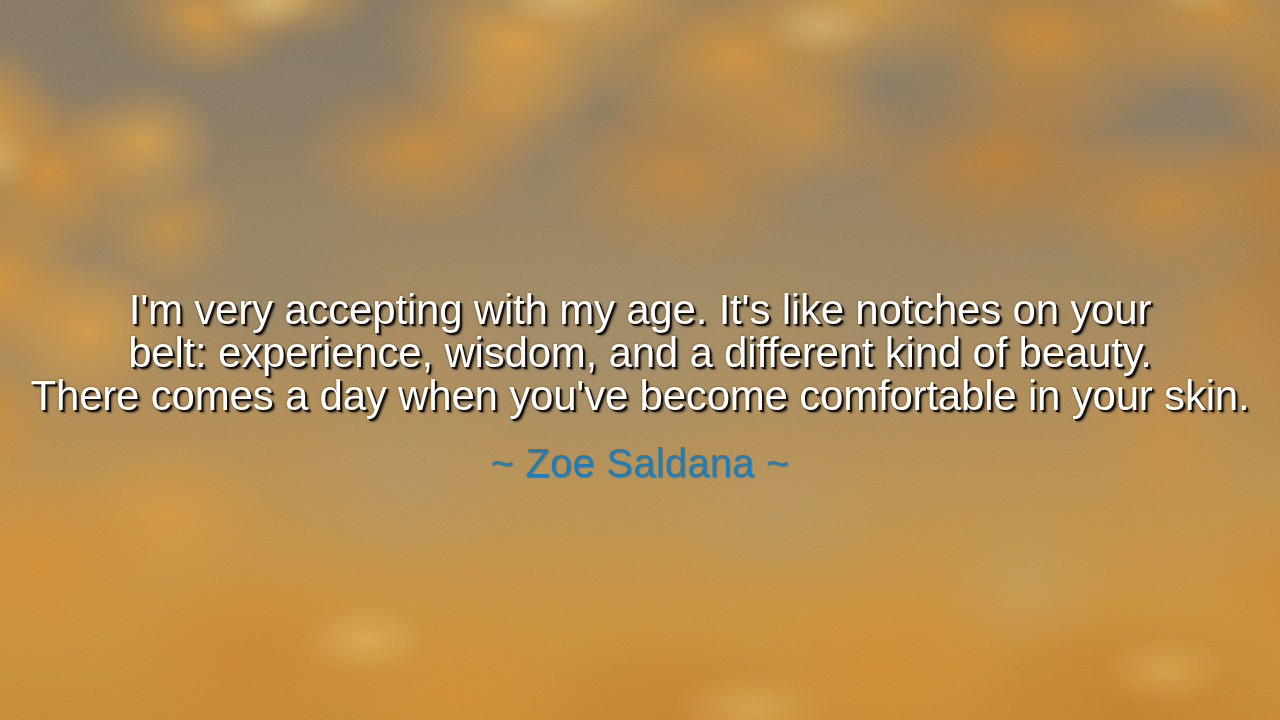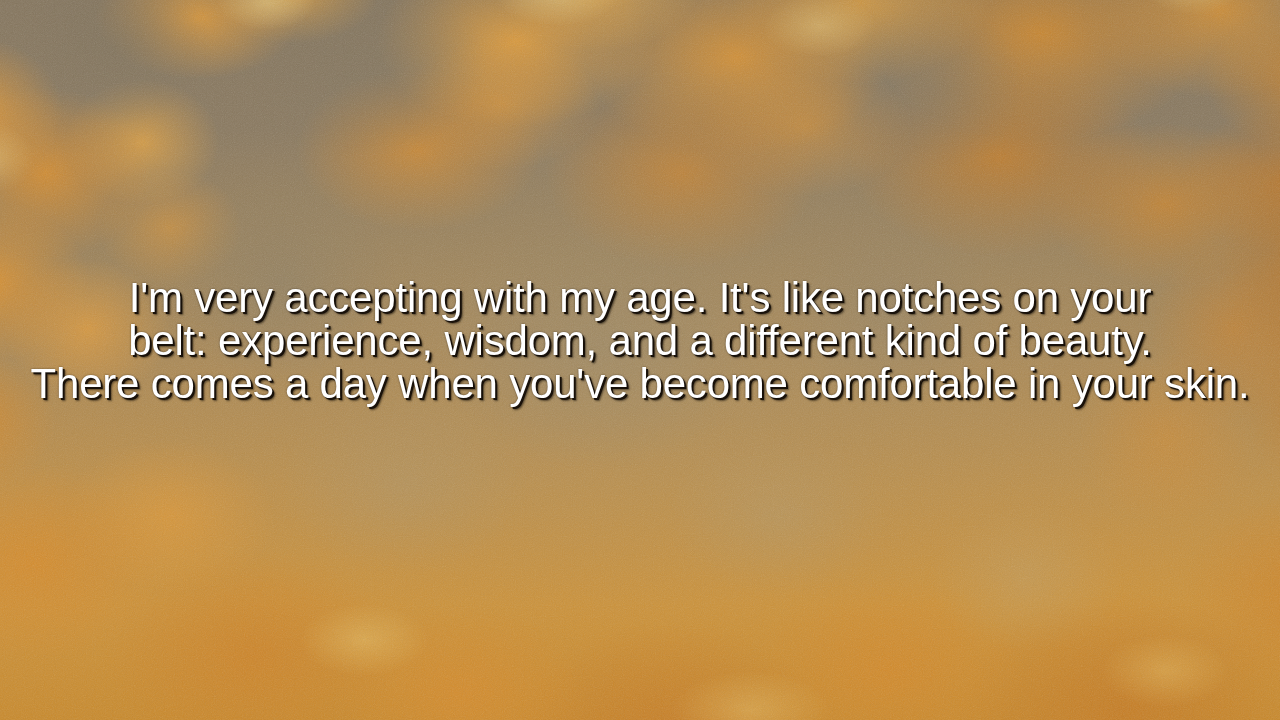--- a/index.html
+++ b/index.html
@@ -146,21 +146,21 @@
     inset: 0;
     opacity: .18;
     pointer-events: none;
   }
 
   
   .quote-overlay {
     position: absolute;
     left: 0;
     right: 0;
-    top: 276px;
+    top: 288px;
     text-align: center;
     pointer-events: none;
   }
 
   .quote-text {
     color: #ffffff;
     font-size: 42px;
     line-height: 43px;
     letter-spacing: -0.2px;
     font-weight: 400;
@@ -206,15 +206,16 @@
         <feColorMatrix type="saturate" values="0"></feColorMatrix>
       </filter>
     </defs>
     <rect width="1280" height="720" filter="url(#grainFilter)"></rect>
   </svg>
 
   <div class="quote-overlay">
     <div class="quote-text">I'm very accepting with my age. It's like notches on your
 belt: experience, wisdom, and a different kind of beauty.
 There comes a day when you've become comfortable in your skin.</div>
+    <div class="attribution">~ Zoe Saldana ~</div>
   </div>
 
 </div>
 
 </body></html>

